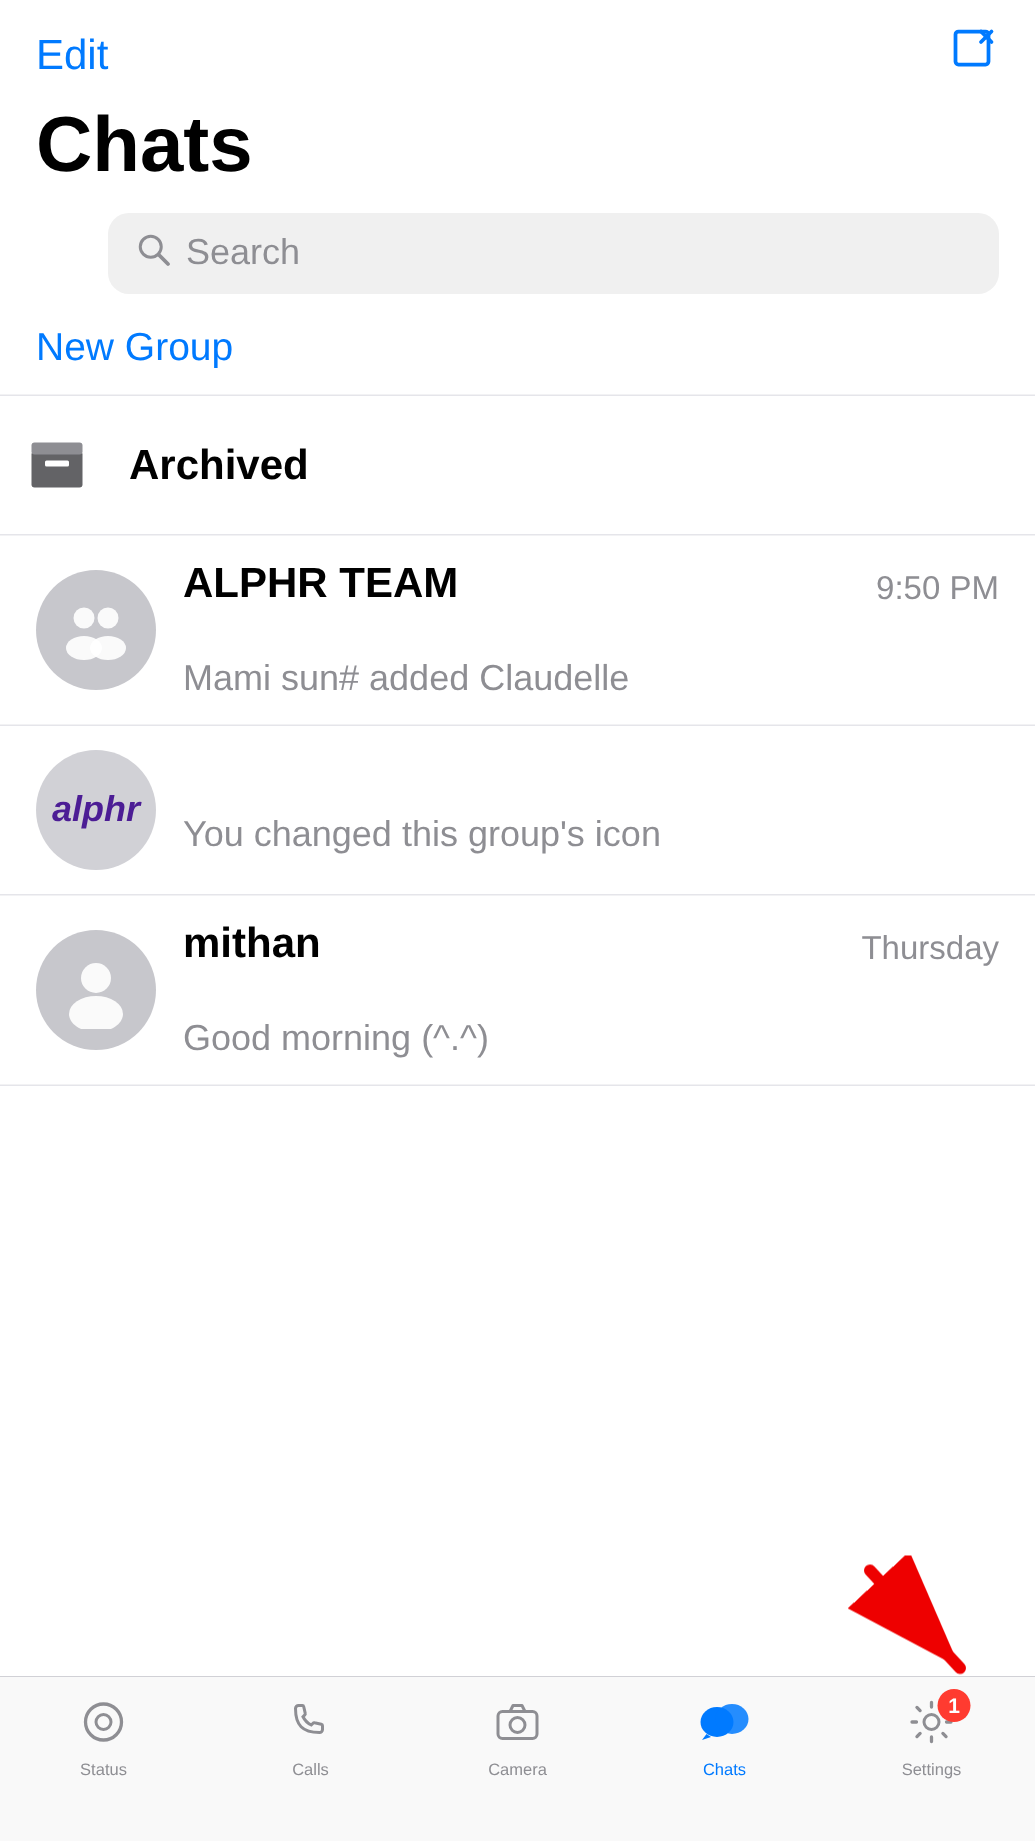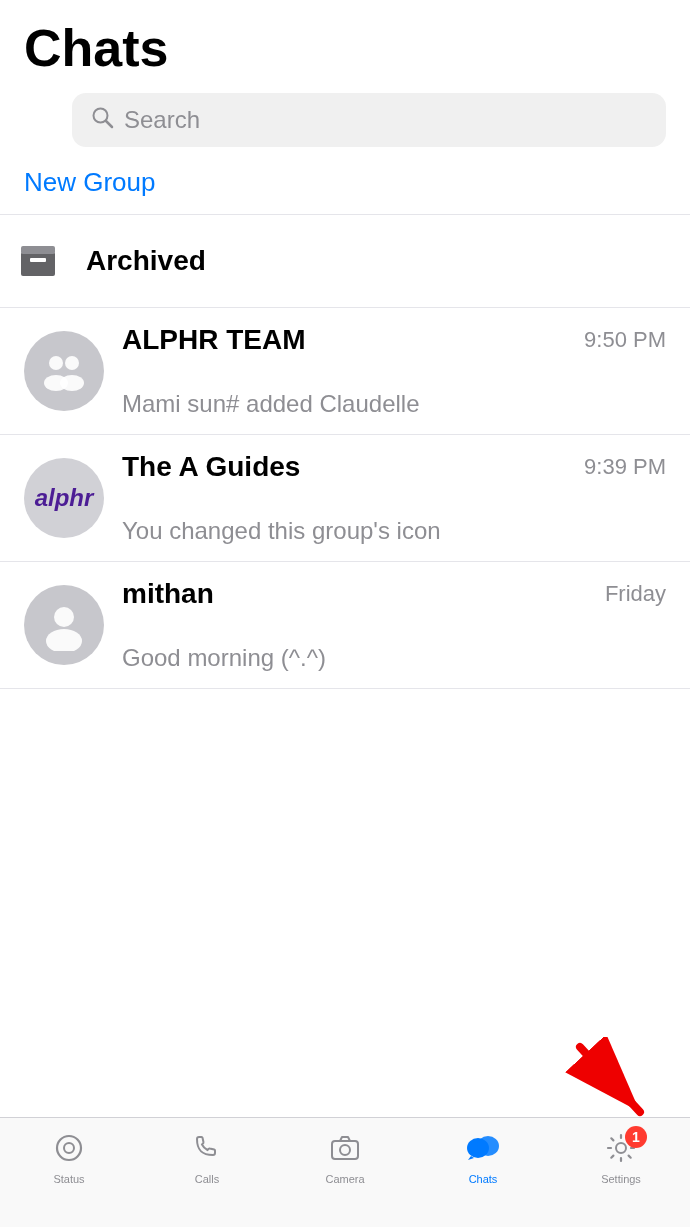--- a/index.html
+++ b/index.html
@@ -166,21 +166,21 @@
     }
 
     .chat-content {
       flex: 1;
       min-width: 0;
     }
 
     .chat-header-row {
       display: flex;
       justify-content: space-between;
-      align-items: center;
+      align-items: flex-end;
       margin-bottom: 4px;
     }
 
     .chat-name {
       font-size: 28px;
       font-weight: 700;
       color: #000;
     }
 
     .chat-time {
@@ -281,20 +281,30 @@
     .content-area {
       padding-bottom: 120px;
     }
   </style>
 </head>
 <body>
 
 <div class="content-area">
 
   <div class="header">
+    <div class="header-top">
+      <button class="edit-btn">Edit</button>
+      <span class="compose-icon">
+        <svg width="34" height="34" viewBox="0 0 34 34" fill="none" xmlns="http://www.w3.org/2000/svg">
+          <rect x="5" y="5" width="22" height="22" rx="2" stroke="#007AFF" stroke-width="2.5" fill="none"></rect>
+          <line x1="22" y1="5" x2="29" y2="12" stroke="#007AFF" stroke-width="2.5" stroke-linecap="round"></line>
+          <line x1="29" y1="5" x2="22" y2="12" stroke="#007AFF" stroke-width="2.5" stroke-linecap="round"></line>
+        </svg>
+      </span>
+    </div>
     <div class="page-title">Chats</div>
 
     <div class="search-bar">
       <span class="search-icon">
         <svg width="24" height="24" viewBox="0 0 24 24" fill="none">
           <circle cx="10.5" cy="10.5" r="7" stroke="#8e8e93" stroke-width="2"></circle>
           <line x1="16" y1="16" x2="22" y2="22" stroke="#8e8e93" stroke-width="2.5" stroke-linecap="round"></line>
         </svg>
       </span>
       <span class="search-input-text">Search</span>
@@ -334,39 +344,35 @@
         </div>
         <div class="chat-preview">Mami sun# added Claudelle</div>
       </div>
     </li>
 
     <li class="chat-item">
       <div class="avatar" style="background:#d1d1d6;">
         <span class="avatar-text">alphr</span>
       </div>
       <div class="chat-content">
-        <div class="chat-header-row">
-          <span class="chat-name">The A Guides</span>
-          <span class="chat-time">9:39 PM</span>
-        </div>
         <div class="chat-preview">You changed this group's icon</div>
       </div>
     </li>
 
     <li class="chat-item">
       <div class="avatar">
         <svg class="avatar-person-icon" viewBox="0 0 52 52" fill="none" xmlns="http://www.w3.org/2000/svg">
           <circle cx="26" cy="18" r="10" fill="#fff" opacity="0.9"></circle>
           <ellipse cx="26" cy="42" rx="18" ry="12" fill="#fff" opacity="0.9"></ellipse>
         </svg>
       </div>
       <div class="chat-content">
         <div class="chat-header-row">
           <span class="chat-name">mithan</span>
-          <span class="chat-time">Friday</span>
+          <span class="chat-time">Thursday</span>
         </div>
         <div class="chat-preview">Good morning (^.^)</div>
       </div>
     </li>
   </ul>
 </div>
 
 <svg class="red-arrow" viewBox="0 0 100 100" xmlns="http://www.w3.org/2000/svg">
   <defs>
     <marker id="arrowhead" markerWidth="10" markerHeight="7" refX="10" refY="3.5" orient="auto">

